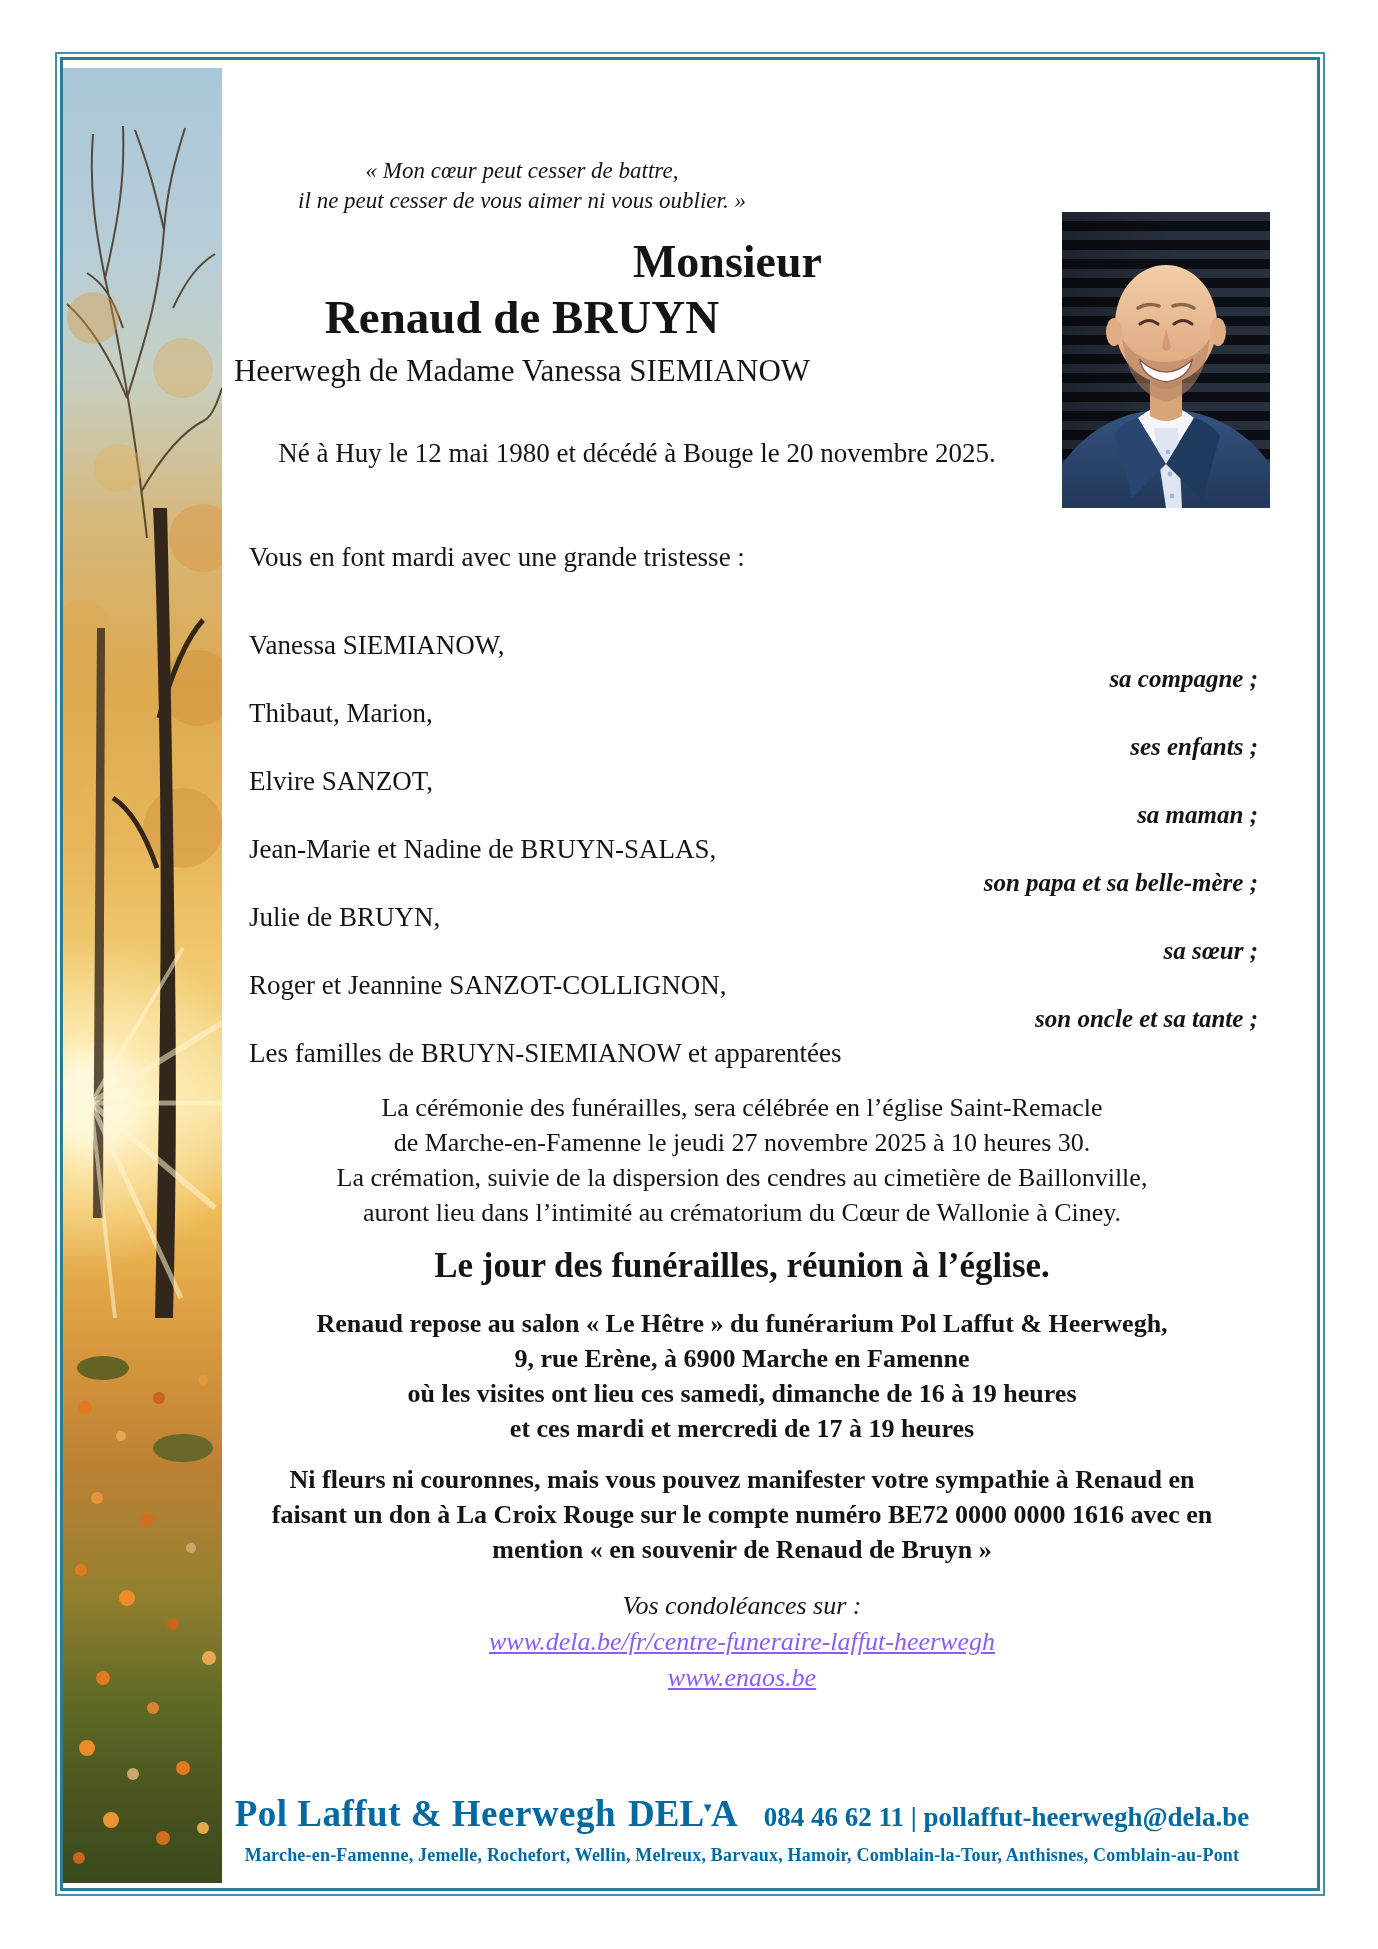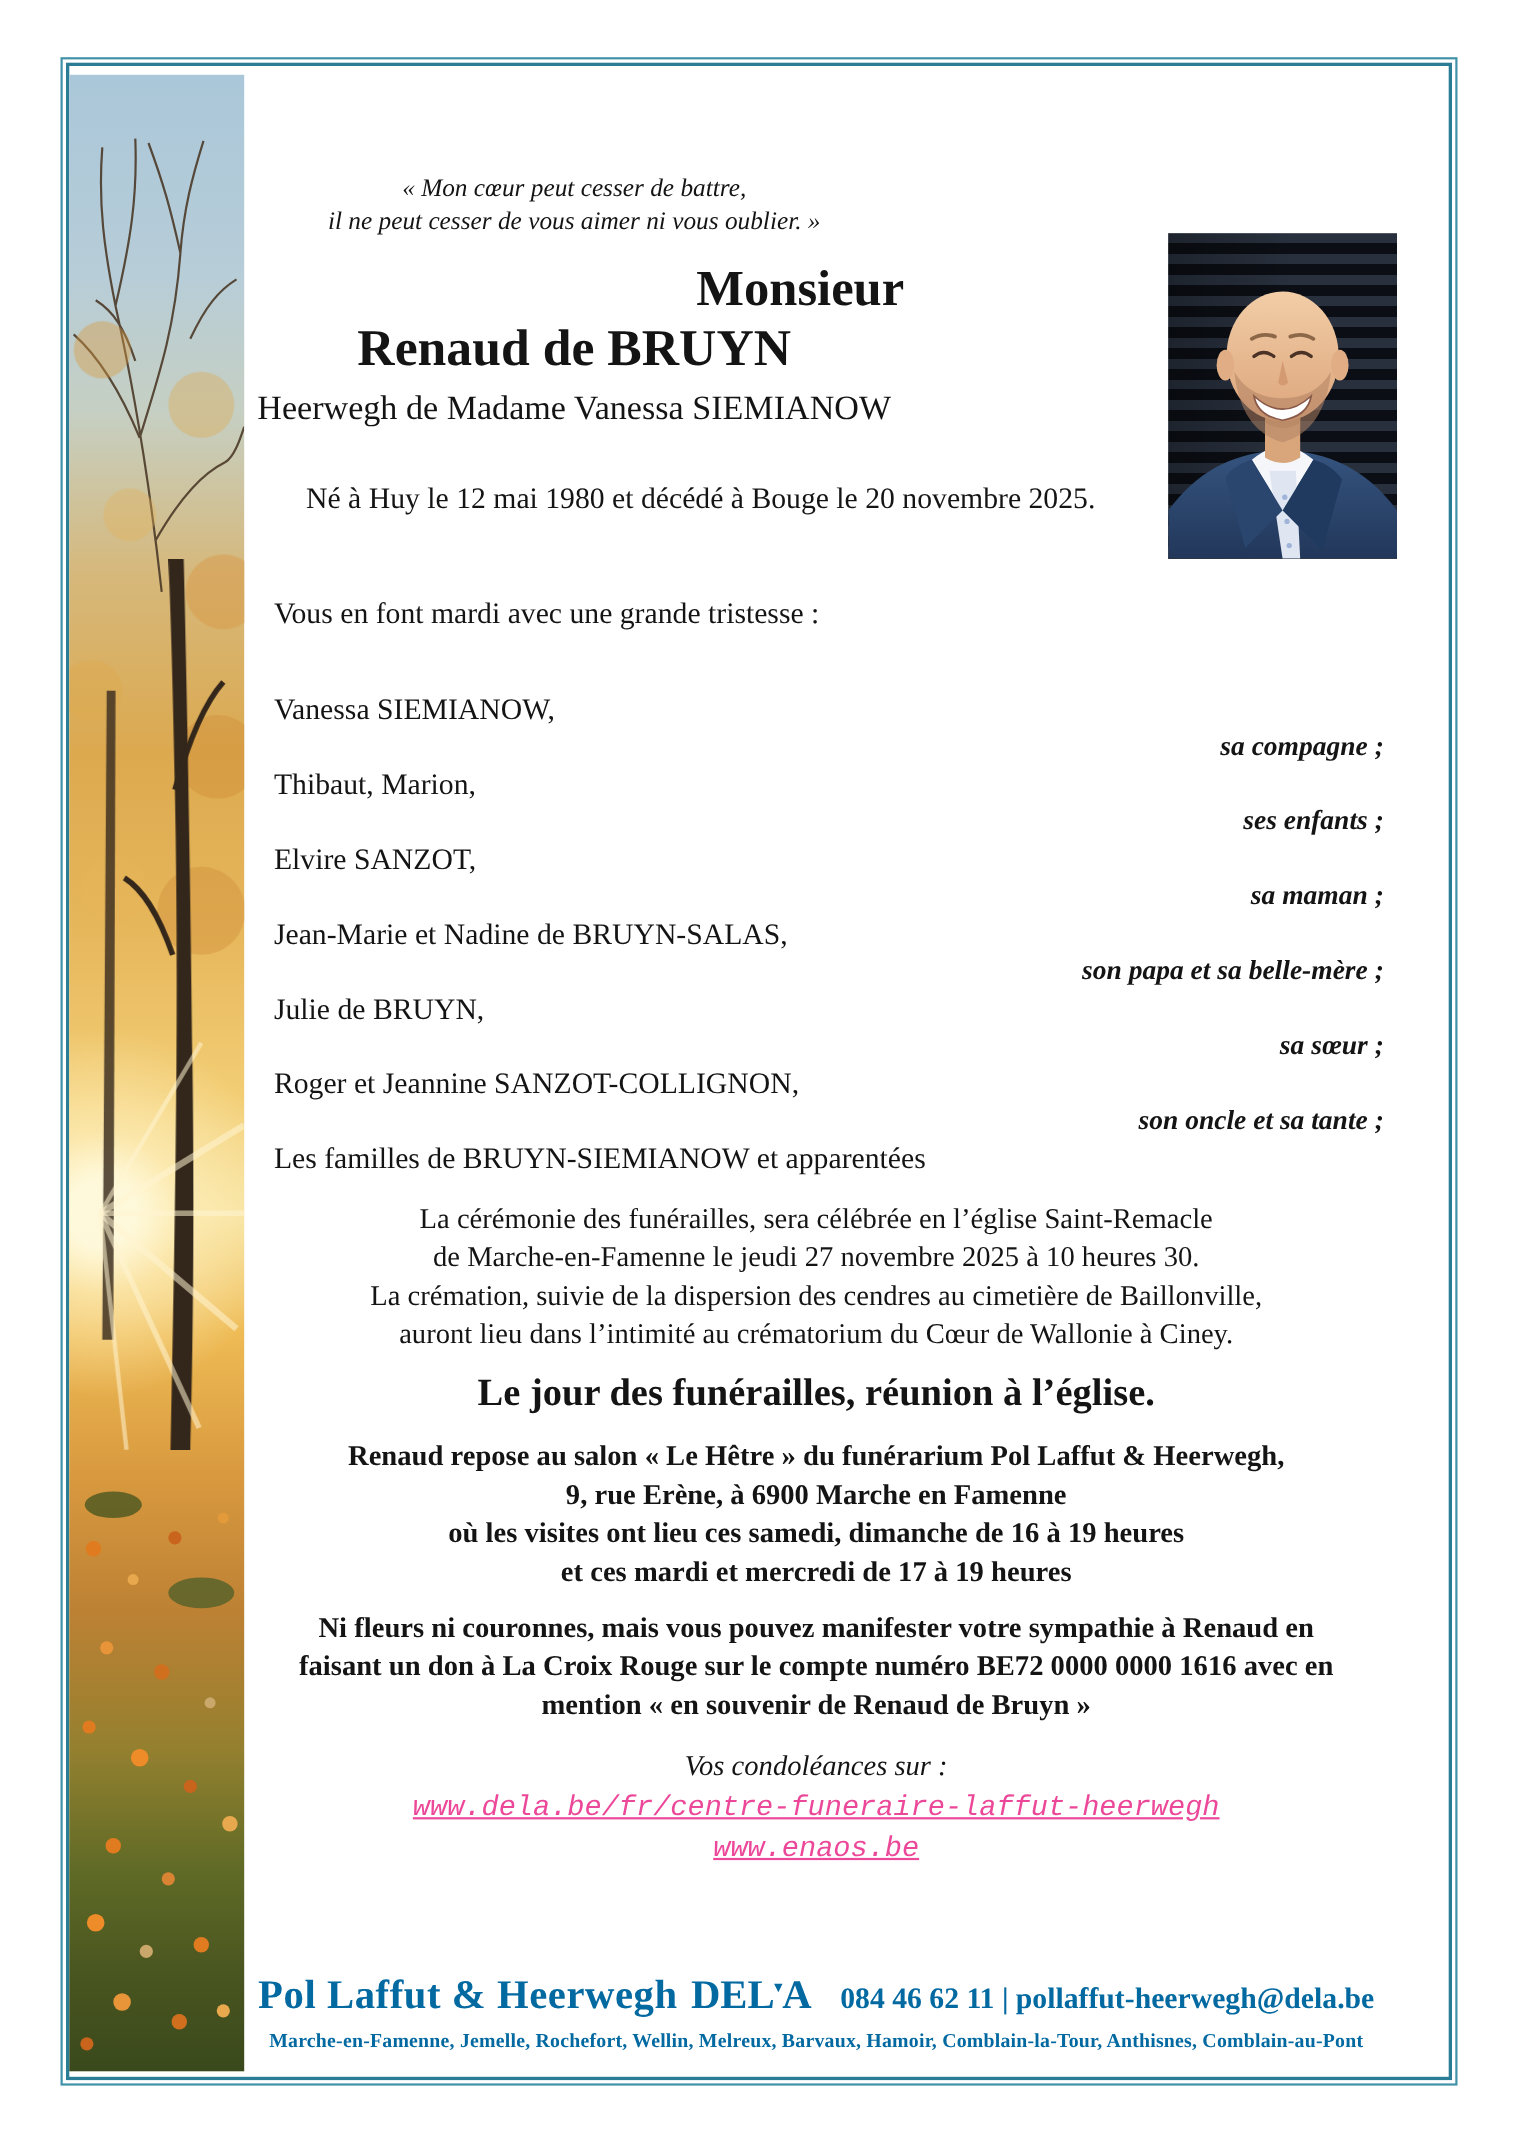--- a/index.html
+++ b/index.html
@@ -43,21 +43,21 @@
 
   .family{top:628px;left:0;width:1040px;}
   .family .fname{height:34px;line-height:34px;padding-left:27px;font-size:27px;}
   .family .frole{height:34px;line-height:34px;padding-right:4px;text-align:right;font-weight:bold;font-style:italic;font-size:25px;}
 
   .ceremony{top:1090px;left:0;width:1040px;text-align:center;font-size:26px;line-height:35px;}
   .meeting{top:1246px;left:0;width:1040px;text-align:center;font-weight:bold;font-size:35px;}
   .repose{top:1306px;left:0;width:1040px;text-align:center;font-weight:bold;font-size:26px;line-height:35px;}
   .donation{top:1462px;left:0;width:1040px;text-align:center;font-weight:bold;font-size:26px;line-height:35px;}
   .condolences{top:1588px;left:0;width:1040px;text-align:center;font-style:italic;font-size:26px;line-height:36px;}
-  .condolences a{color:#ec4899;text-decoration:underline;font-family:Liberation Mono, monospace;}
+  .condolences a{color:#8b5cf6;text-decoration:underline;}
 
   .footer{top:1792px;left:0;width:1040px;text-align:center;color:#0369a1;}
   .footer .line1{font-size:0;white-space:nowrap;}
   .footer .brand{font-size:37px;font-weight:600;letter-spacing:0.5px;}
   .footer .dela{font-size:37px;font-weight:bold;margin-left:12px;}
   .footer .dela .tri{font-size:13px;vertical-align:14px;margin:0 -3px;display:inline-block;}
   .footer .contact{font-size:27px;font-weight:bold;margin-left:26px;}
   .footer .line2{margin-top:10px;font-size:18px;font-weight:bold;letter-spacing:0.2px;}
 </style>
 </head>

